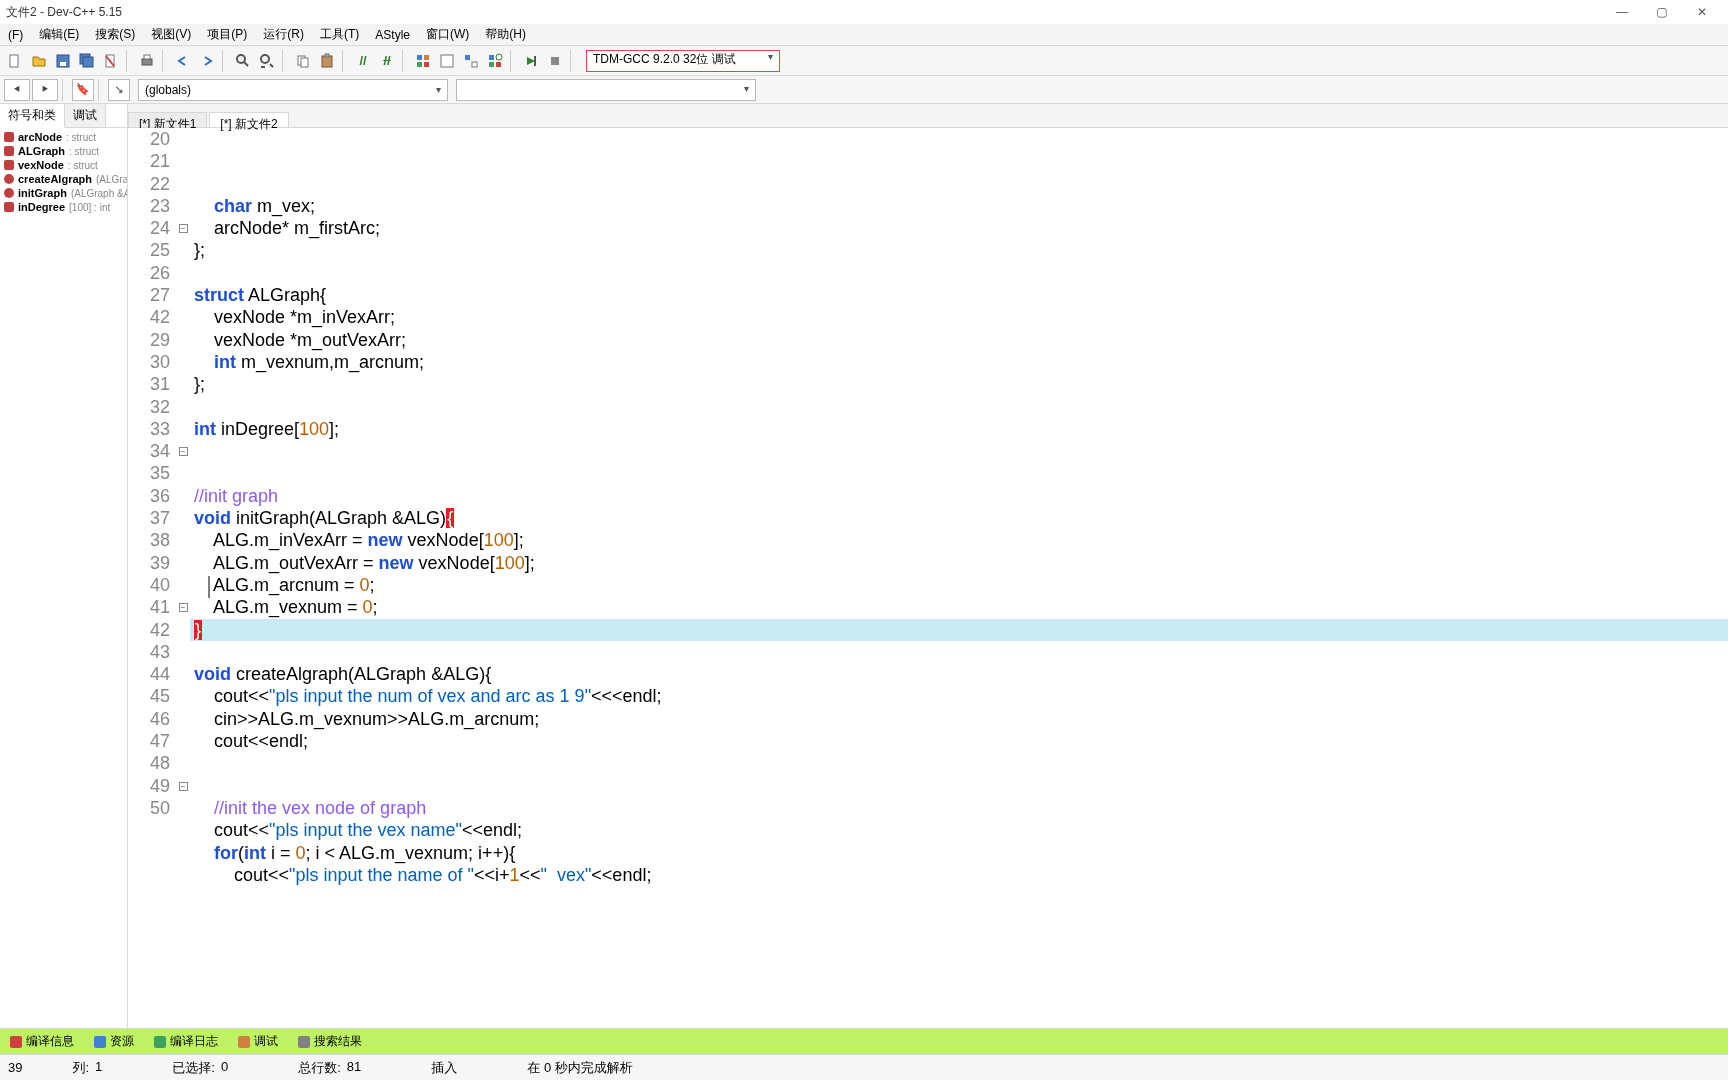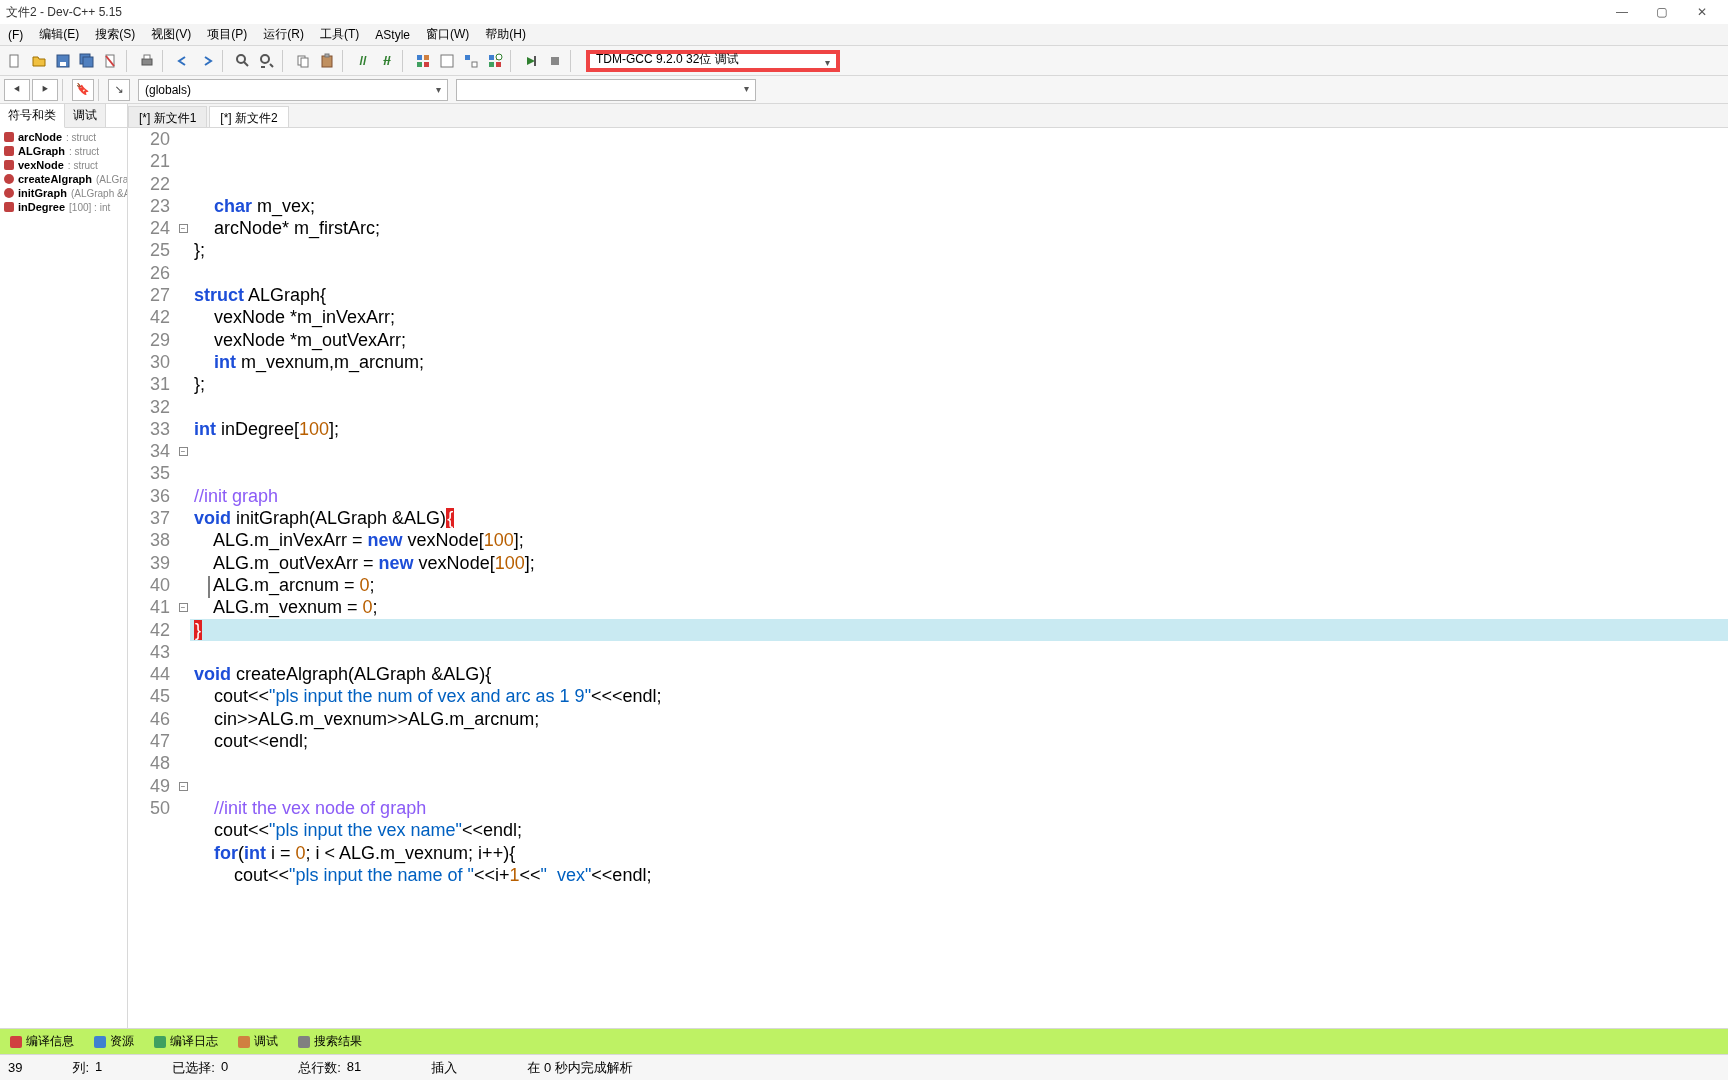--- a/index.html
+++ b/index.html
@@ -6,42 +6,42 @@
 html, body { width: 1728px; height: 1080px; overflow: hidden; background: #fff; }
 .titlebar { height: 24px; display: flex; align-items: center; padding: 0 6px; font-size: 12px; color: #333; }
 .titlebar .spacer { flex: 1; }
 .titlebar .wbtn { width: 40px; height: 20px; display: flex; align-items: center; justify-content: center; color: #555; font-size: 12px; }
 .menubar { height: 22px; display: flex; align-items: center; padding: 0 2px; font-size: 12px; gap: 4px; background: #f4f4f4; border-bottom: 1px solid #d8d8d8; }
 .menubar span { padding: 2px 6px; }
 .toolbar { height: 30px; display: flex; align-items: center; background: #f6f6f6; border-bottom: 1px solid #d8d8d8; padding: 0 4px; gap: 2px; }
 .tbtn { width: 22px; height: 22px; display: flex; align-items: center; justify-content: center; border: 1px solid transparent; border-radius: 2px; }
 .tbtn svg { width: 16px; height: 16px; }
 .tsep { width: 6px; height: 22px; border-left: 1px solid #ccc; margin: 0 2px; }
-.compiler-select { margin-left: 6px; width: 254px; height: 22px; border: 4px solid #ef4444; font-size: 12px; padding: 0 18px 0 6px; display: flex; align-items: flex-end; background: #fff; position: relative; }
+.compiler-select { margin-left: 6px; width: 194px; height: 22px; border: 1px solid #ef4444; font-size: 12px; padding: 0 18px 0 6px; display: flex; align-items: flex-start; background: #fff; position: relative; }
 .compiler-select::after { content: "▾"; position: absolute; right: 6px; color: #555; font-size: 10px; }
 .toolbar2 { height: 28px; display: flex; align-items: center; background: #f6f6f6; border-bottom: 1px solid #d8d8d8; padding: 0 4px; gap: 2px; }
 .navbtn { width: 26px; height: 22px; display: flex; align-items: center; justify-content: center; background: #fff; border: 1px solid #b8b8b8; font-size: 11px; color: #444; }
 .globals-select { margin-left: 6px; width: 310px; height: 22px; border: 1px solid #b8b8b8; font-size: 12px; padding: 0 18px 0 6px; display: flex; align-items: center; background: #fff; position: relative; }
 .globals-select::after { content: "▾"; position: absolute; right: 6px; color: #555; font-size: 10px; }
 .func-select { margin-left: 6px; width: 300px; height: 22px; border: 1px solid #b8b8b8; background: #fff; position: relative; }
 .func-select::after { content: "▾"; position: absolute; right: 6px; top: 3px; color: #555; font-size: 10px; }
 .main { display: flex; height: calc(1080px - 24px - 22px - 30px - 28px - 26px - 26px); }
 .sidebar { width: 128px; border-right: 1px solid #d8d8d8; display: flex; flex-direction: column; background: #fff; }
 .sidebar-tabs { height: 24px; display: flex; border-bottom: 1px solid #d8d8d8; font-size: 12px; }
 .sidebar-tab { padding: 3px 8px; border-right: 1px solid #d8d8d8; background: #f0f0f0; }
 .sidebar-tab.active { background: #fff; border-bottom: 1px solid #fff; margin-bottom: -1px; }
 .symbols { flex: 1; overflow: hidden; font-size: 11px; padding: 2px 0; }
 .symbol-row { display: flex; align-items: center; gap: 4px; padding: 1px 4px; white-space: nowrap; }
 .sym-ico { width: 10px; height: 10px; border-radius: 2px; background: #c04040; flex-shrink: 0; }
 .sym-ico.fn { background: #c04040; border-radius: 50%; }
 .sym-name { font-weight: bold; color: #000; }
 .sym-type { color: #888; font-size: 10px; }
 .editor-area { flex: 1; display: flex; flex-direction: column; }
 .editor-tabs { height: 24px; display: flex; border-bottom: 1px solid #d8d8d8; font-size: 12px; background: #f4f4f4; }
-.editor-tab { padding: 3px 10px; border: 1px solid #d8d8d8; border-bottom: none; margin-right: 2px; margin-top: 2px; background: #ececec; }
+.editor-tab { padding: 3px 10px; border: 1px solid #d8d8d8; border-bottom: none; margin-right: 2px; margin-top: 8px; background: #ececec; }
 .editor-tab.active { background: #fff; }
 .code-wrap { flex: 1; display: flex; overflow: hidden; font-family: Consolas, "Courier New", monospace; font-size: 18px; line-height: 22.3px; position: relative; }
 .gutter { width: 48px; text-align: right; color: #888; background: #fff; padding: 0 6px; user-select: none; }
 .fold { width: 14px; background: #fff; color: #888; font-size: 10px; text-align: center; }
 .code { flex: 1; white-space: pre; color: #000; position: relative; }
 .code .line { padding-left: 4px; }
 .hl-line { background: #c9eaf2; }
 .kw { color: #1d4ed8; font-weight: bold; }
 .num { color: #b85f00; }
 .str { color: #0060c0; }

